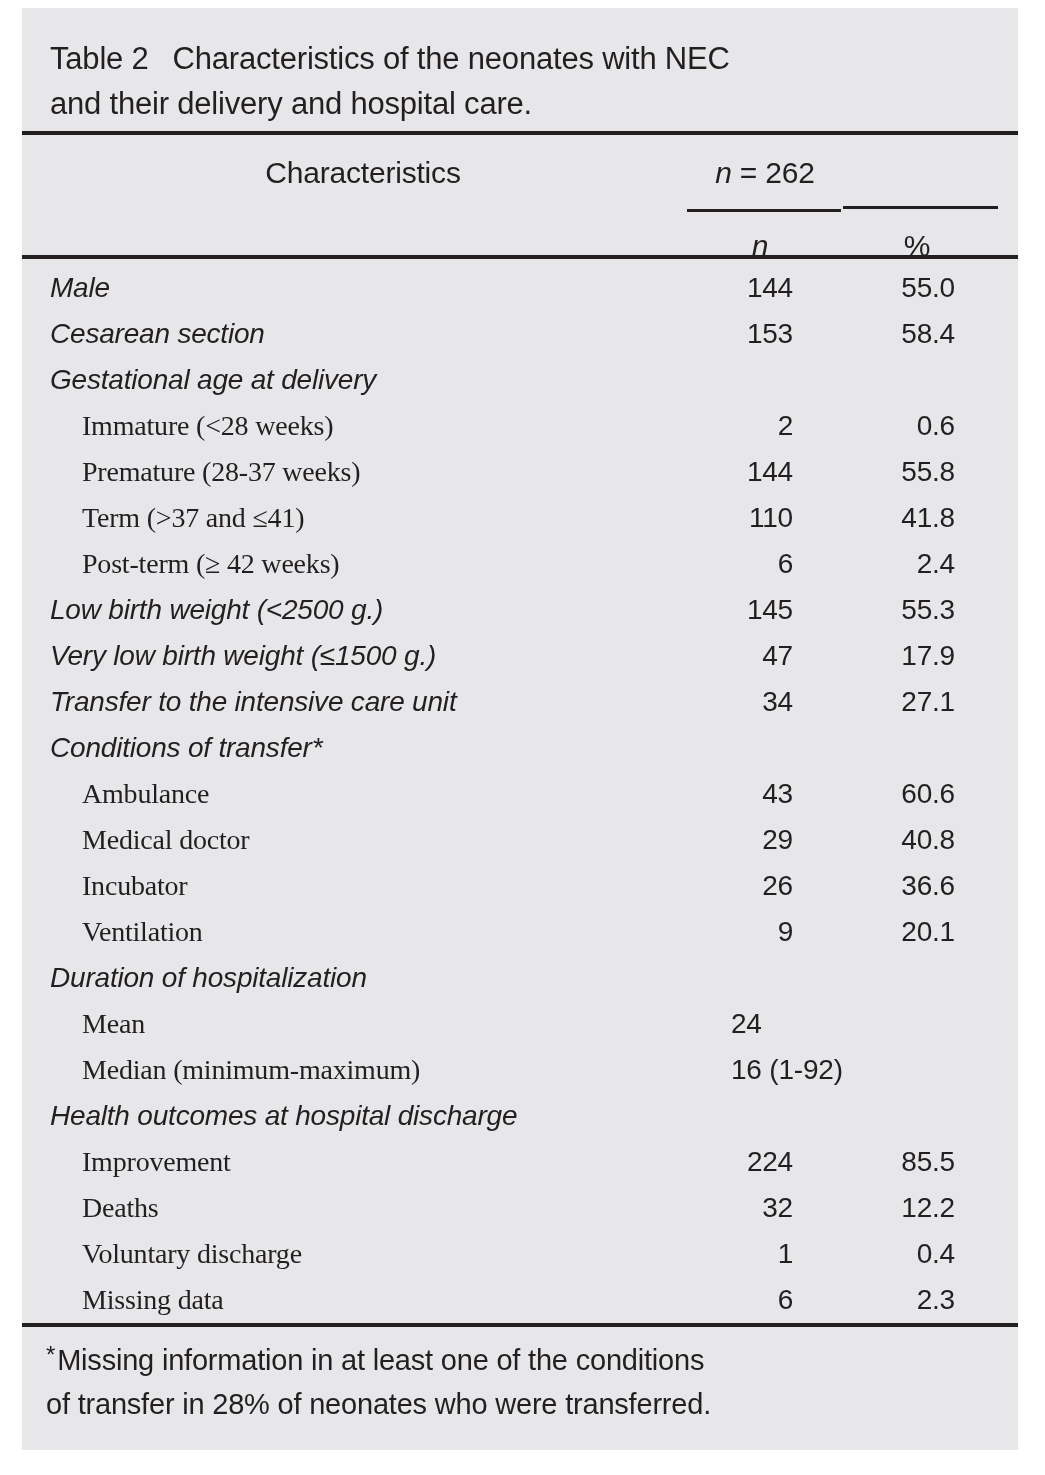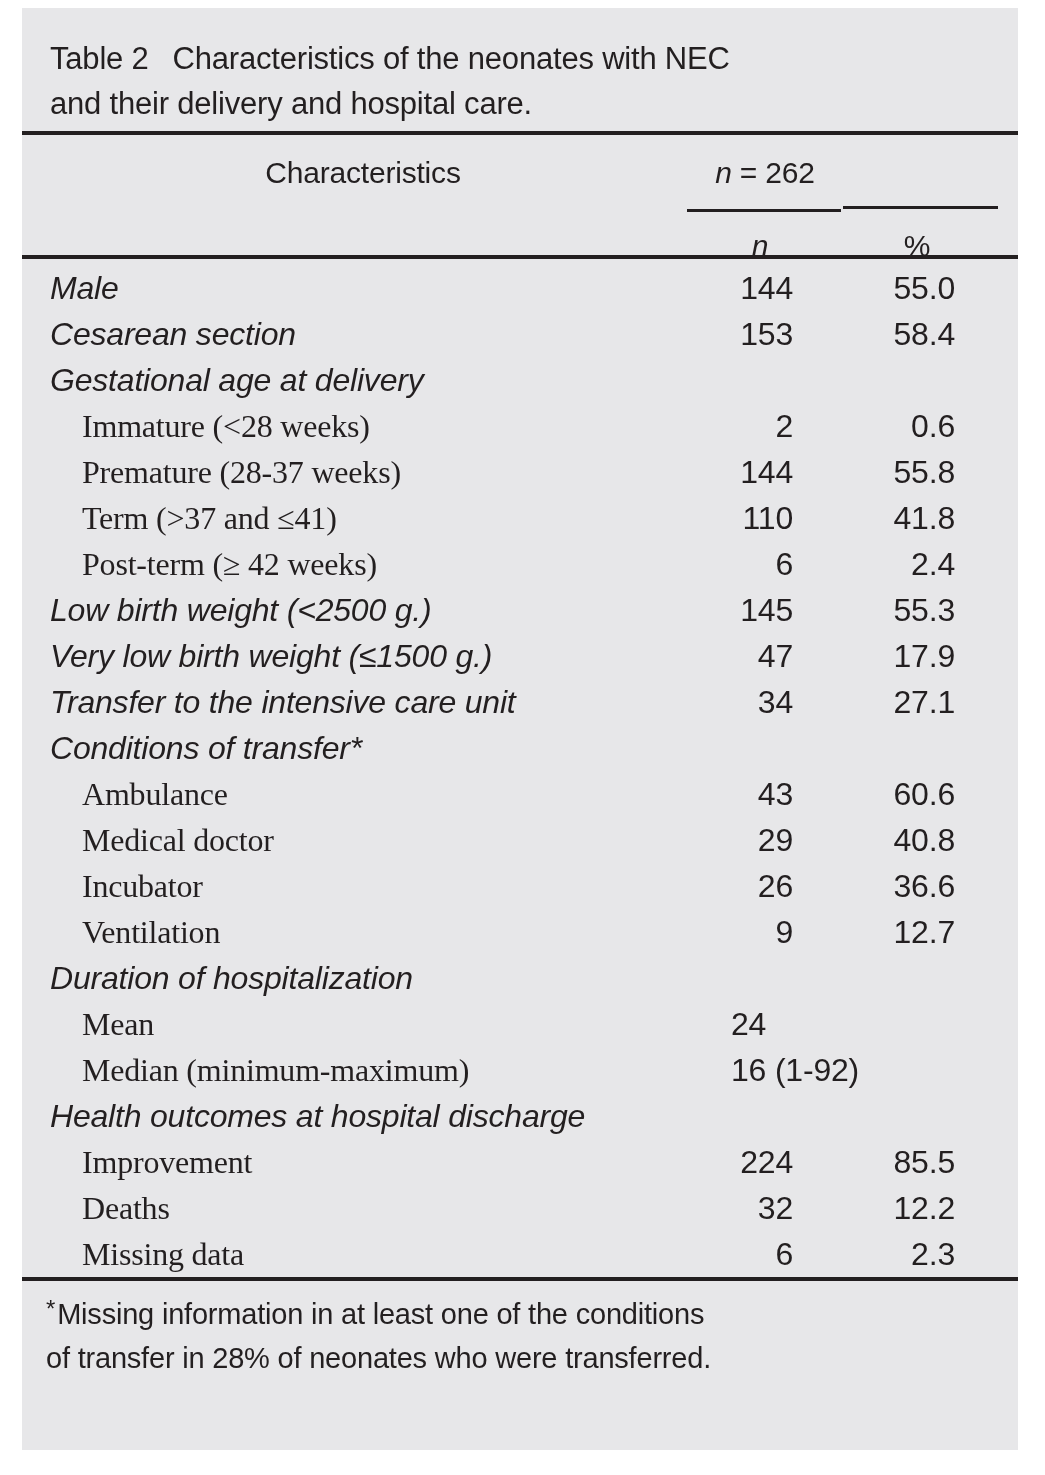--- a/index.html
+++ b/index.html
@@ -24,21 +24,21 @@
   .thead{position:relative;height:120px;font-size:30px;line-height:30px;}
   .thead .abs{position:absolute;transform:translateX(-50%);white-space:pre;}
   .characteristics{top:23px;left:341px;}
   .group{top:23px;left:743px;font-style:normal;}
   .group i{font-style:italic;}
   .seg{position:absolute;height:3px;background:var(--ink);transform:none;}
   .seg-left{top:74px;left:665px;width:154px;}
   .seg-right{top:71px;left:821px;width:155px;}
   .col-n{top:96px;left:738px;font-style:italic;}
   .col-pct{top:96px;left:895px;}
-  .tbody{padding-top:6px;font-size:32px;}
+  .tbody{padding-top:6px;font-size:28px;}
   .row{
     display:grid;grid-template-columns:1fr 110px 162px;
     height:46px;line-height:46px;
     padding-left:28px;padding-right:63px;
   }
   .cell{overflow:visible;white-space:pre;}
   .label.cat{font-style:italic;}
   .label.sub{font-style:normal;padding-left:32px;font-family:Liberation Serif, serif;}
   .num{text-align:right;}
   .span-val{grid-column:2 / 4;padding-left:48px;}
@@ -137,21 +137,21 @@
         <div class="cell num">40.8</div>
       </div>
       <div class="row">
         <div class="cell label sub">Incubator</div>
         <div class="cell num">26</div>
         <div class="cell num">36.6</div>
       </div>
       <div class="row">
         <div class="cell label sub">Ventilation</div>
         <div class="cell num">9</div>
-        <div class="cell num">12.7</div>
+        <div class="cell num">20.1</div>
       </div>
       <div class="row">
         <div class="cell label cat">Duration of hospitalization</div>
         <div class="cell num"></div>
         <div class="cell num"></div>
       </div>
       <div class="row">
         <div class="cell label sub">Mean</div>
         <div class="cell span-val">24</div>
       </div>
@@ -168,20 +168,25 @@
         <div class="cell label sub">Improvement</div>
         <div class="cell num">224</div>
         <div class="cell num">85.5</div>
       </div>
       <div class="row">
         <div class="cell label sub">Deaths</div>
         <div class="cell num">32</div>
         <div class="cell num">12.2</div>
       </div>
       <div class="row">
+        <div class="cell label sub">Voluntary discharge</div>
+        <div class="cell num">1</div>
+        <div class="cell num">0.4</div>
+      </div>
+      <div class="row">
         <div class="cell label sub">Missing data</div>
         <div class="cell num">6</div>
         <div class="cell num">2.3</div>
       </div>
     </div>
 
   <div class="rule"></div>
 
   <div class="footnote">
     <div><span class="star">*</span><span>Missing information in at least one of the conditions</span></div>

